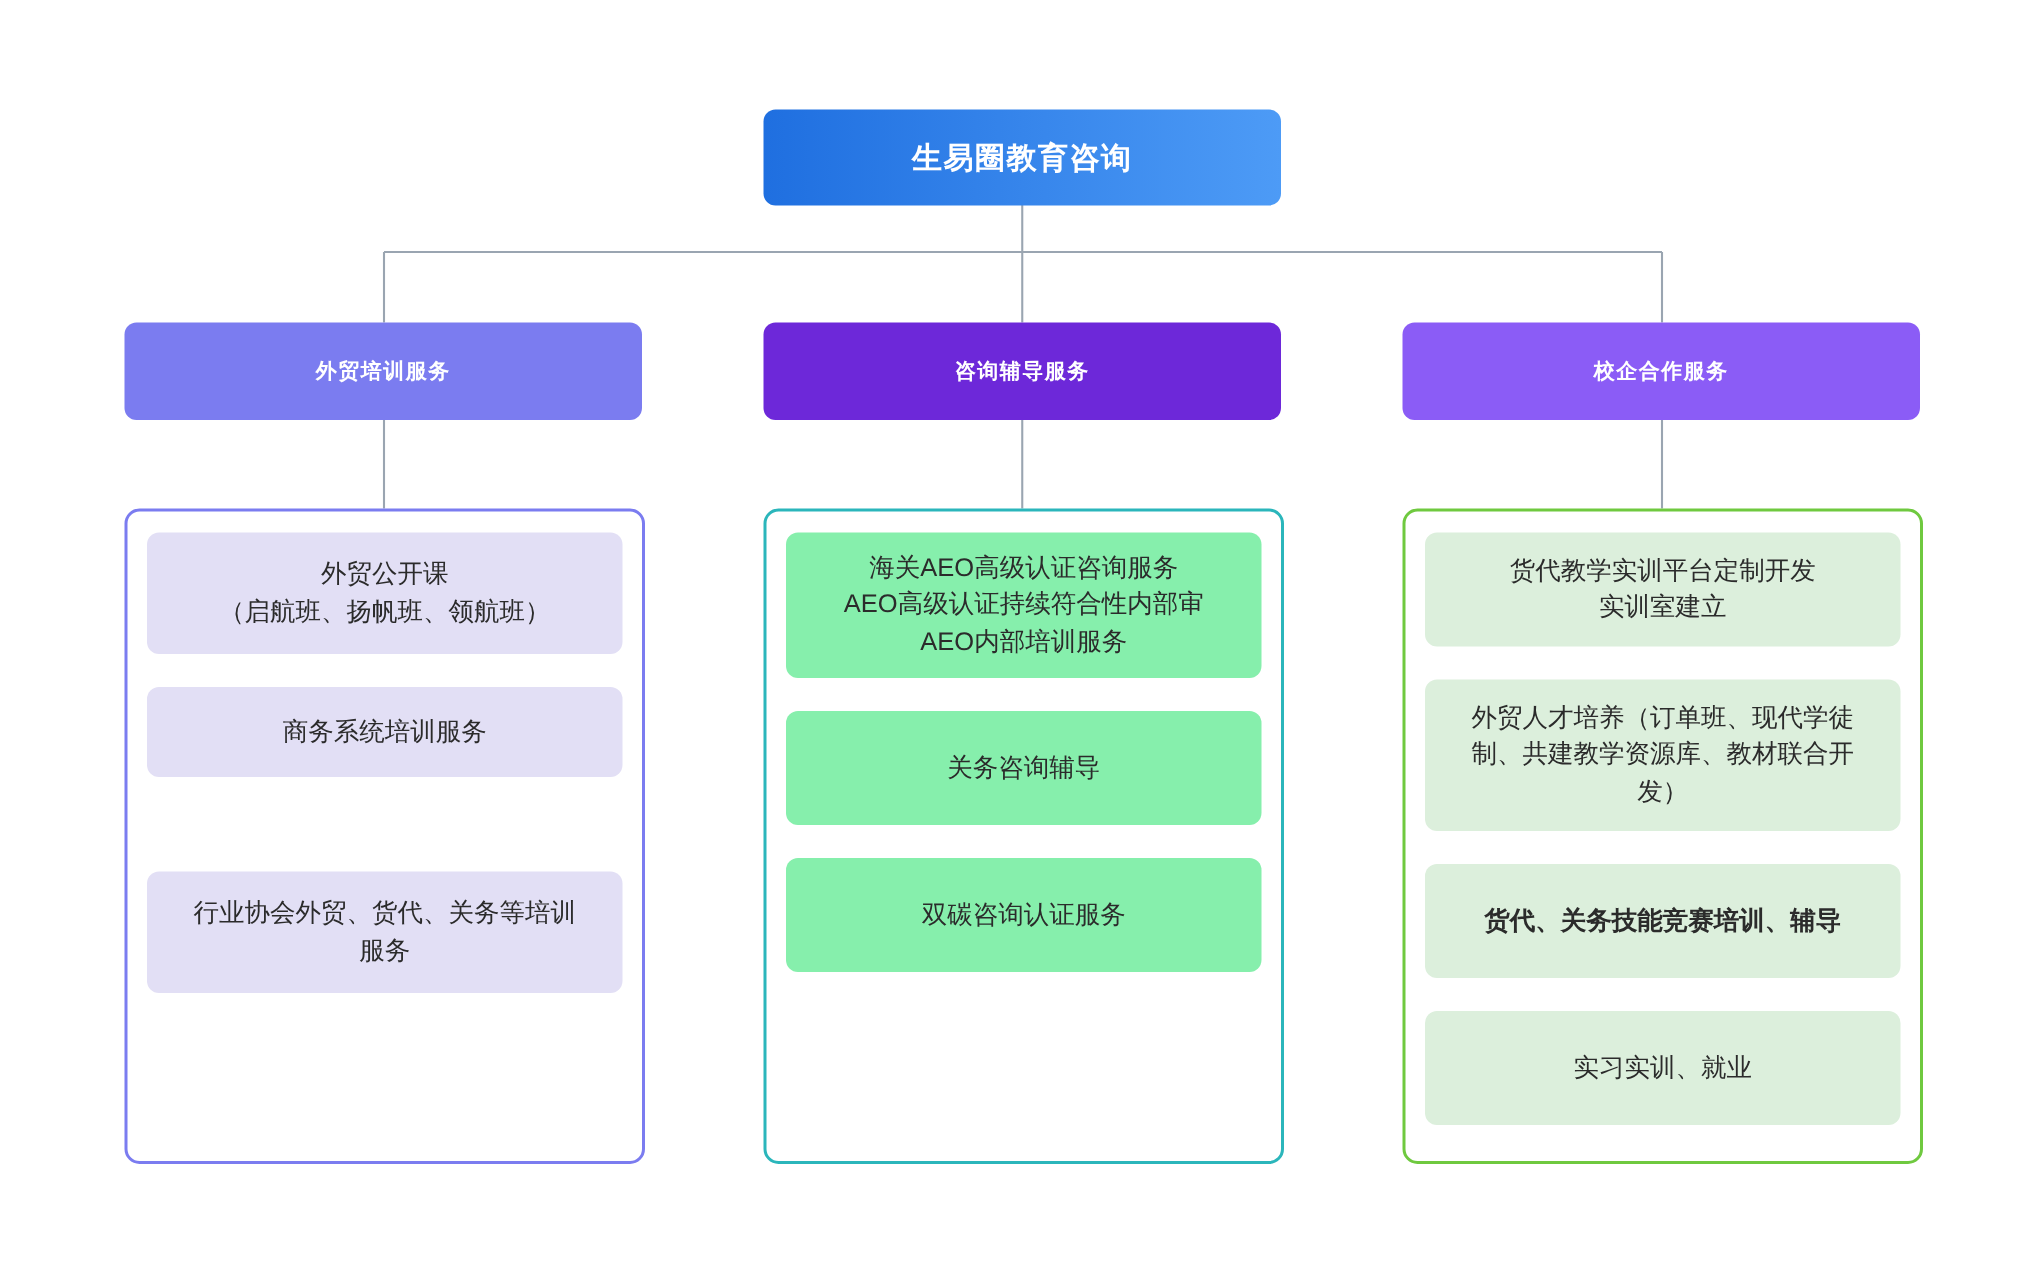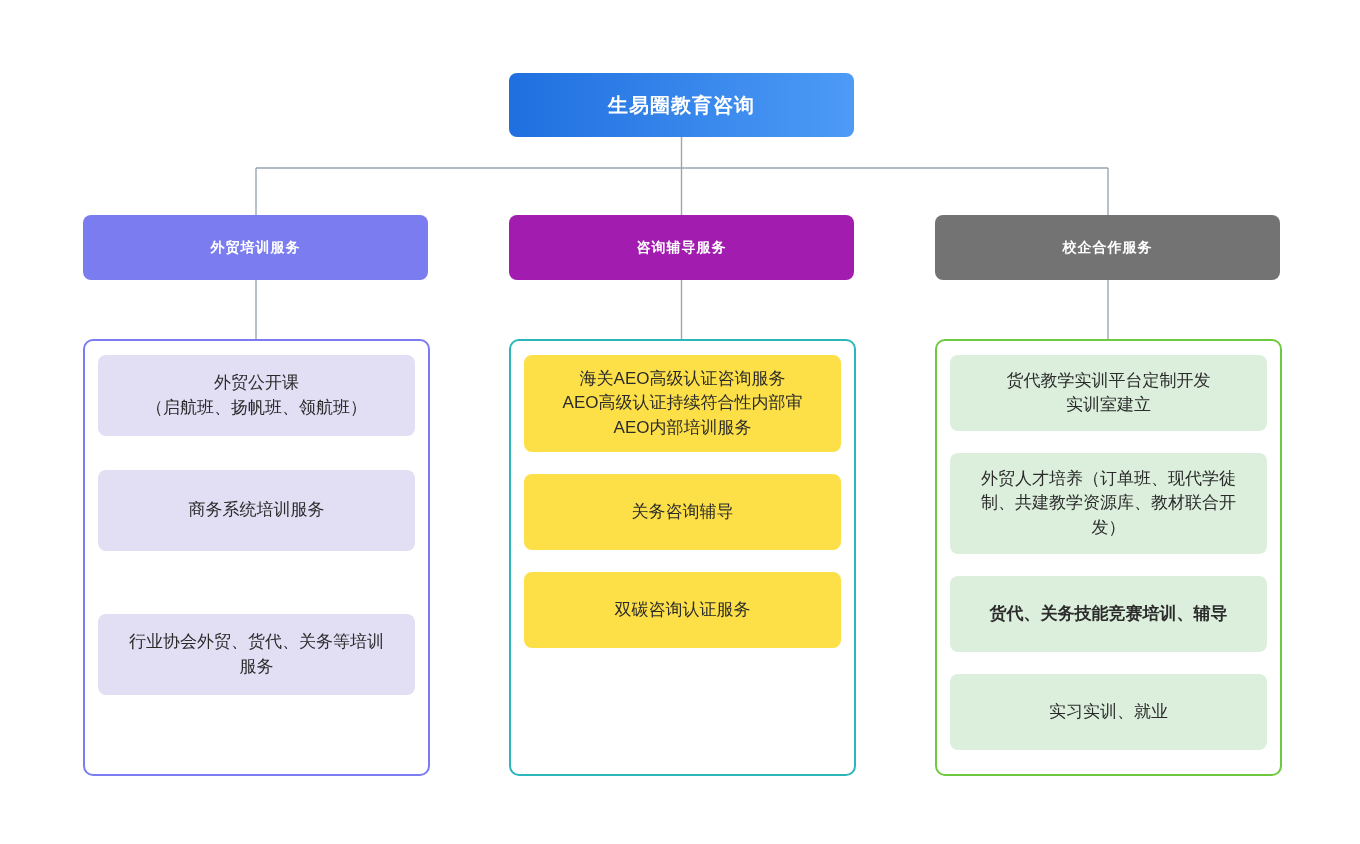--- a/index.html
+++ b/index.html
@@ -109,26 +109,26 @@
   .col-1 { left: 83px; }
   .col-2 { left: 509px; }
   .col-3 { left: 935px; }
 
   
   .header-purple { background: #7b7cf0; }
   .container-purple { border-color: #7b7cf0; }
   .item-purple { background: #e2dff5; }
 
   
-  .header-teal { background: #a21caf; }
+  .header-teal { background: #6d28d9; }
   .container-teal { border-color: #2bb6bb; }
-  .item-teal { background: #fde047; }
-
-  
-  .header-green { background: #737373; }
+  .item-teal { background: #86efac; }
+
+  
+  .header-green { background: #8b5cf6; }
   .container-green { border-color: #6fc93f; }
   .item-green { background: #dcefdc; }
 </style>
 </head>
 <body>
 
 <div id="canvas">
 
   <svg id="connectors" viewBox="0 0 1360 844" xmlns="http://www.w3.org/2000/svg">
 
@@ -150,21 +150,21 @@
   </div>
 
   <div class="branch-header col-1 header-purple">
     <span class="branch-header-label">外贸培训服务</span>
   </div>
   <div class="items-container col-1 container-purple" id="items-0">
       <div class="item-box item-purple" style="height: 81px;">
         <span class="item-text">外贸公开课
 （启航班、扬帆班、领航班）</span>
       </div>
-      <div class="item-box item-purple" style="height: 81px; margin-top: 12px;">
+      <div class="item-box item-purple" style="height: 60px;">
         <span class="item-text">商务系统培训服务</span>
       </div>
       <div class="item-box item-purple" style="height: 81px; margin-top: 41px;">
         <span class="item-text">行业协会外贸、货代、关务等培训服务</span>
       </div>
     </div>
 
   <div class="branch-header col-2 header-teal">
     <span class="branch-header-label">咨询辅导服务</span>
   </div>

